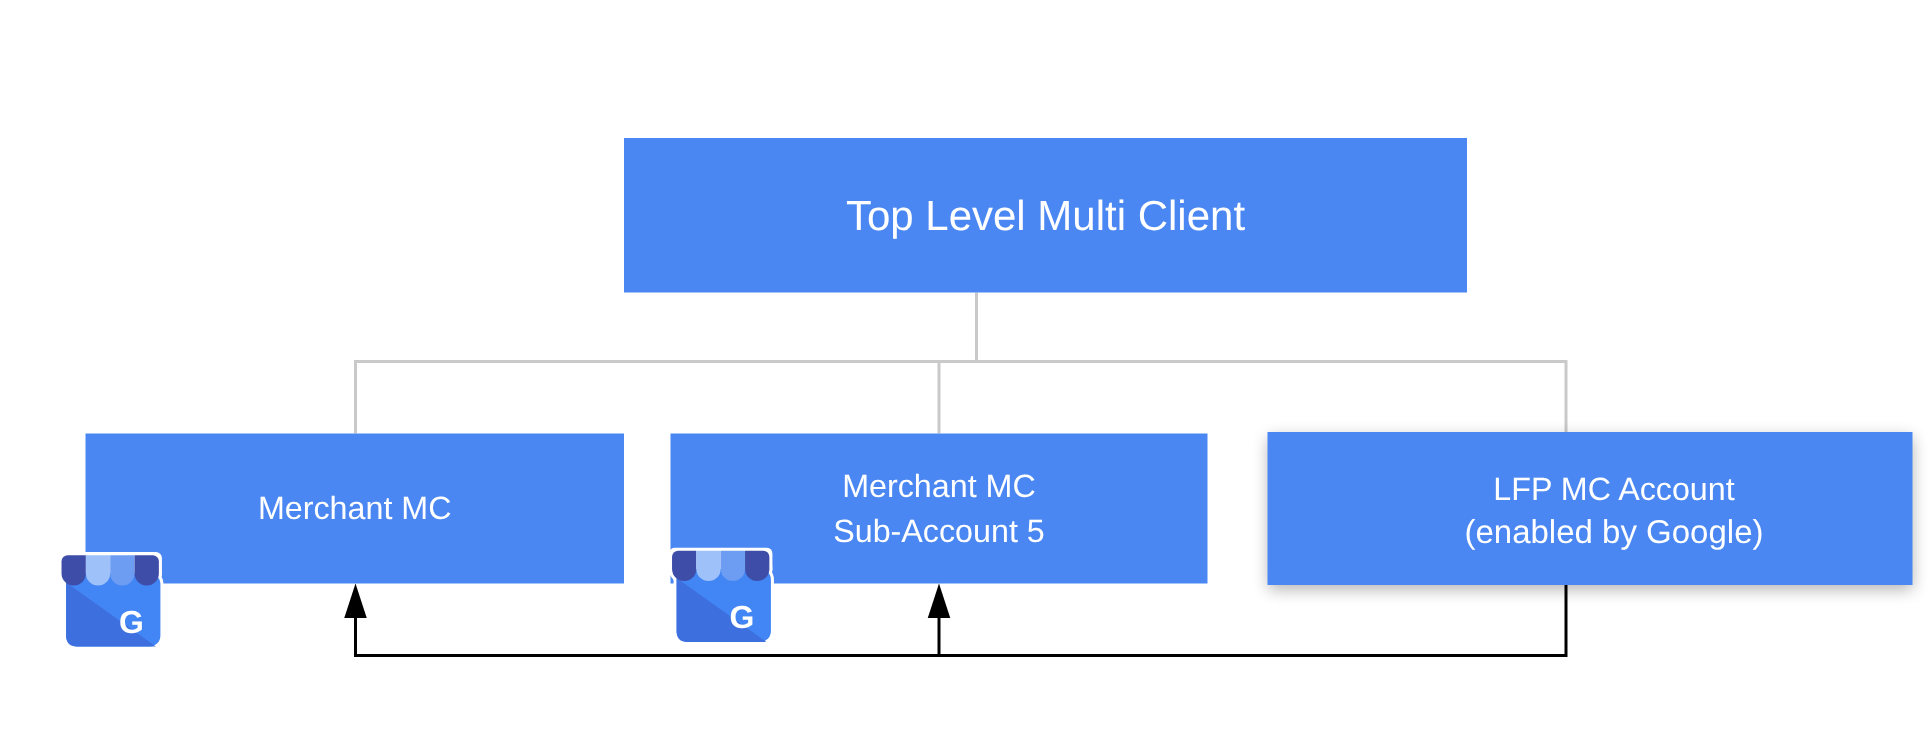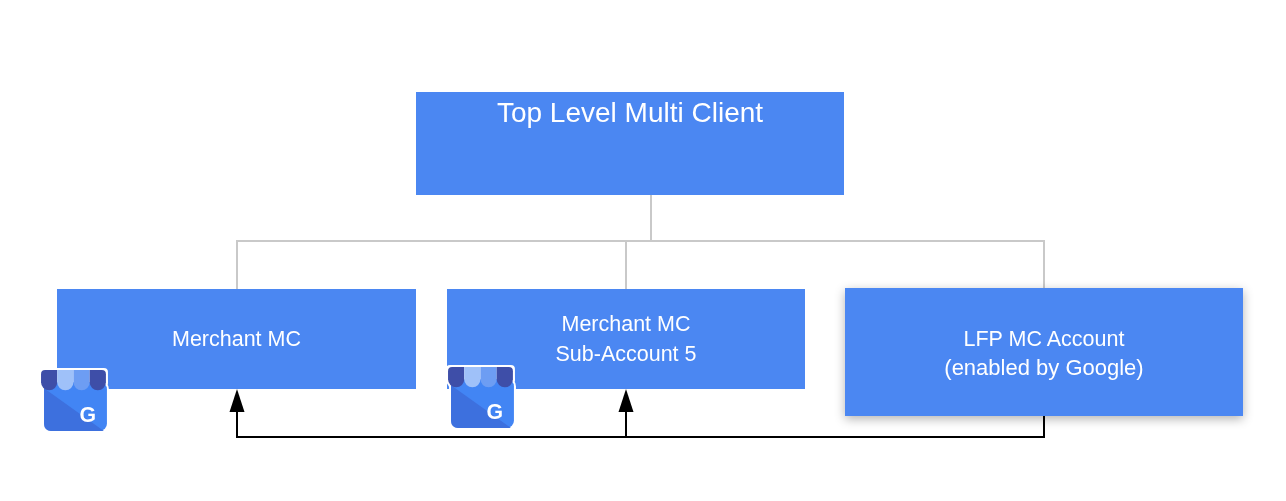--- a/index.html
+++ b/index.html
@@ -2,25 +2,25 @@
 <html><head>
 <meta charset="utf-8">
 <style>
   html,body{margin:0;padding:0;background:#ffffff;}
   .canvas{position:relative;width:1286px;height:501px;background:#ffffff;overflow:hidden;
           font-family:"Liberation Sans",sans-serif;}
   svg.connectors{position:absolute;left:0;top:0;width:1286px;height:501px;pointer-events:none;}
   .node{position:absolute;background:#4b87f2;color:#ffffff;display:flex;flex-direction:column;
         justify-content:center;align-items:center;text-align:center;}
   .node .line{display:block;}
-  .node.root{left:416px;top:92px;width:428px;height:103px;font-size:28px;line-height:41px;justify-content:space-between;}
+  .node.root{left:416px;top:92px;width:562px;height:103px;font-size:28px;line-height:41px;}
   .node.child{font-size:21.5px;line-height:30px;}
   .node#sub1{left:57px;top:289px;width:359px;height:100px;}
   .node#sub2{left:447px;top:289px;width:358px;height:100px;}
-  .node#lfp{left:845px;top:288px;width:398px;height:128px;box-shadow:0 3px 10px rgba(0,0,0,0.30);}
+  .node#lfp{left:845px;top:288px;width:398px;height:102px;box-shadow:0 3px 10px rgba(0,0,0,0.30);padding-left:32px;}
   .node#lfp .l2{font-size:22px;line-height:27px;}
   .gbp-icon{position:absolute;width:73px;height:65px;}
   .gbp-icon.icon1{left:39px;top:368px;}
   .gbp-icon.icon2{left:446px;top:365px;}
 </style>
 </head>
 <body>
 
 <div class="canvas">
 

